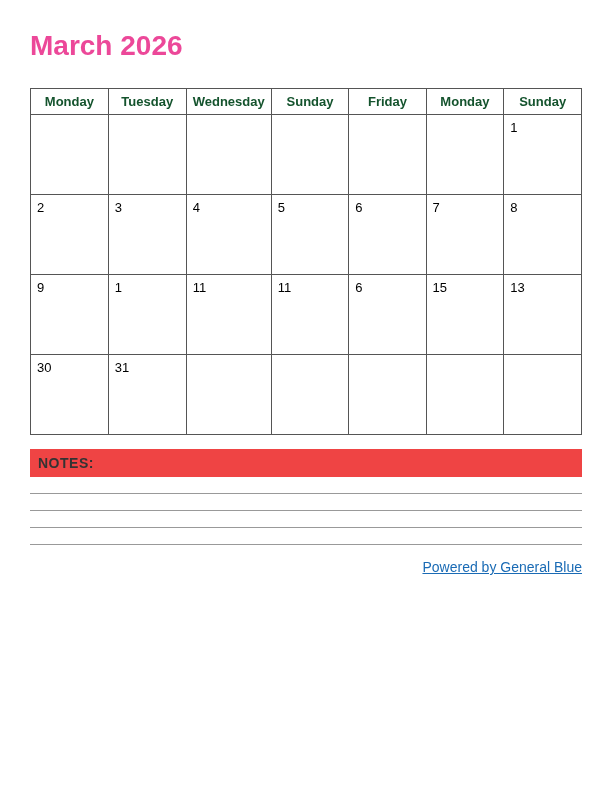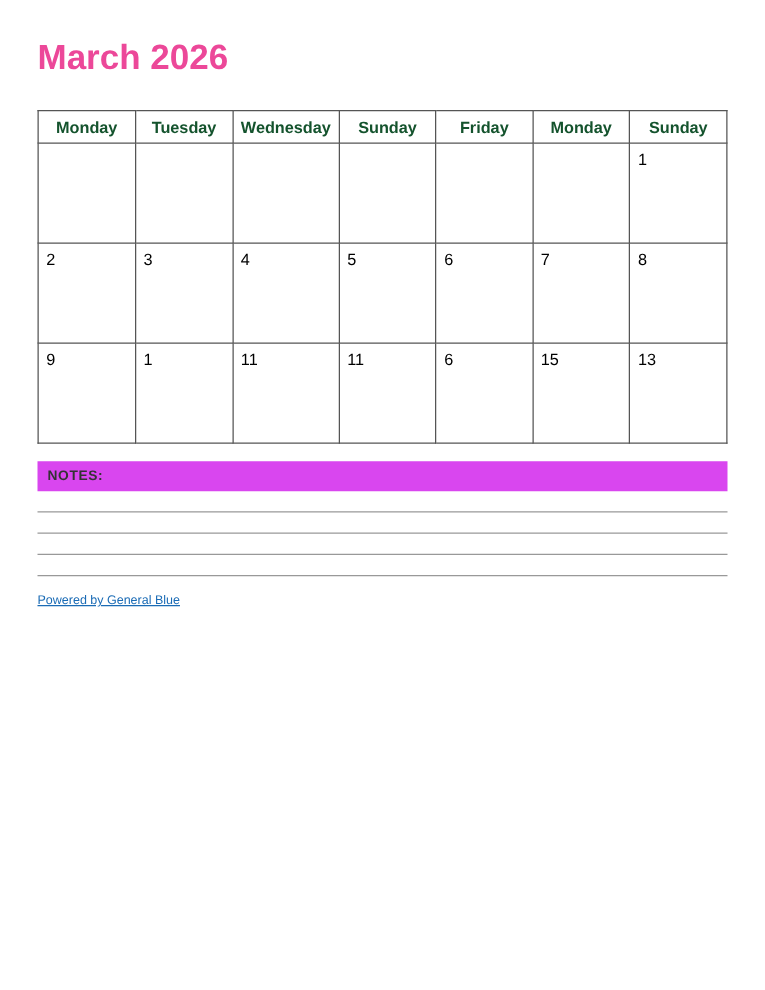--- a/index.html
+++ b/index.html
@@ -39,38 +39,38 @@
       height: 80px;
       width: calc(100% / 7);
     }
     .day-number {
       font-size: 13px;
     }
     .notes-section {
       margin-top: 14px;
     }
     .notes-label {
-      background: #d946ef;
+      background: #ef4444;
       padding: 6px 8px;
-      font-size: 11px;
+      font-size: 14px;
       font-weight: bold;
       color: #333;
       letter-spacing: 0.5px;
     }
     .notes-line {
       border: none;
       border-bottom: 1px solid #999;
       display: block;
       width: 100%;
       margin-top: 16px;
     }
     .powered-by {
       margin-top: 14px;
-      text-align: left;
-      font-size: 10px;
+      text-align: right;
+      font-size: 14px;
     }
     .powered-by a {
       color: #1a6bb5;
       text-decoration: underline;
     }
   </style>
 </head>
 <body>
 
 <div class="page-title">March 2026</div>
@@ -108,20 +108,29 @@
       </tr>
       <tr>
         <td><span class="day-number">9</span></td>
         <td><span class="day-number">1</span></td>
         <td><span class="day-number">11</span></td>
         <td><span class="day-number">11</span></td>
         <td><span class="day-number">6</span></td>
         <td><span class="day-number">15</span></td>
         <td><span class="day-number">13</span></td>
       </tr>
+      <tr>
+        <td><span class="day-number">30</span></td>
+        <td><span class="day-number">31</span></td>
+        <td></td>
+        <td></td>
+        <td></td>
+        <td></td>
+        <td></td>
+      </tr>
     </tbody>
 </table>
 
 <div class="notes-section">
   <div class="notes-label">NOTES:</div>
   <div id="notes-lines">
       <hr class="notes-line">
       <hr class="notes-line">
       <hr class="notes-line">
       <hr class="notes-line">

